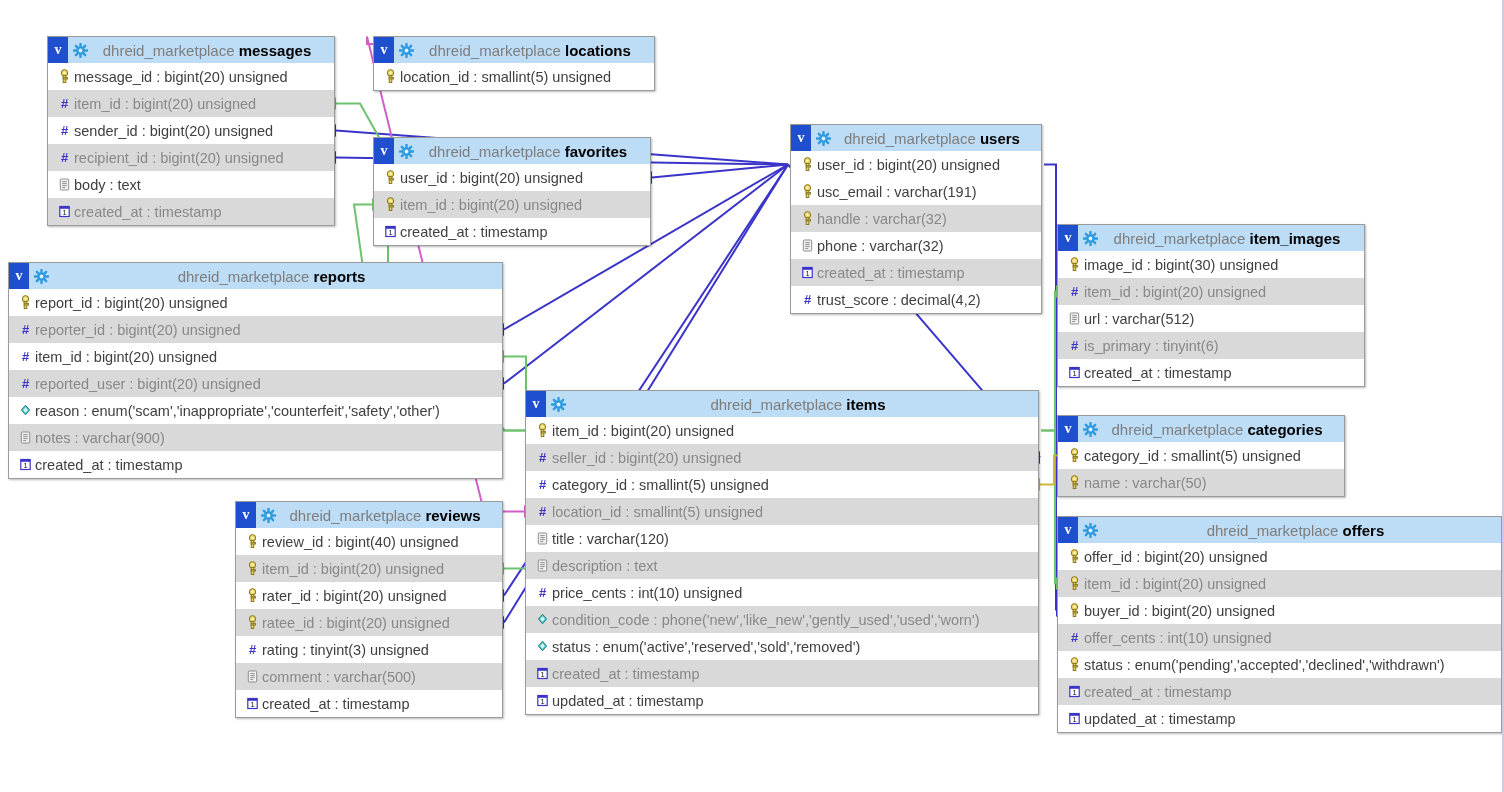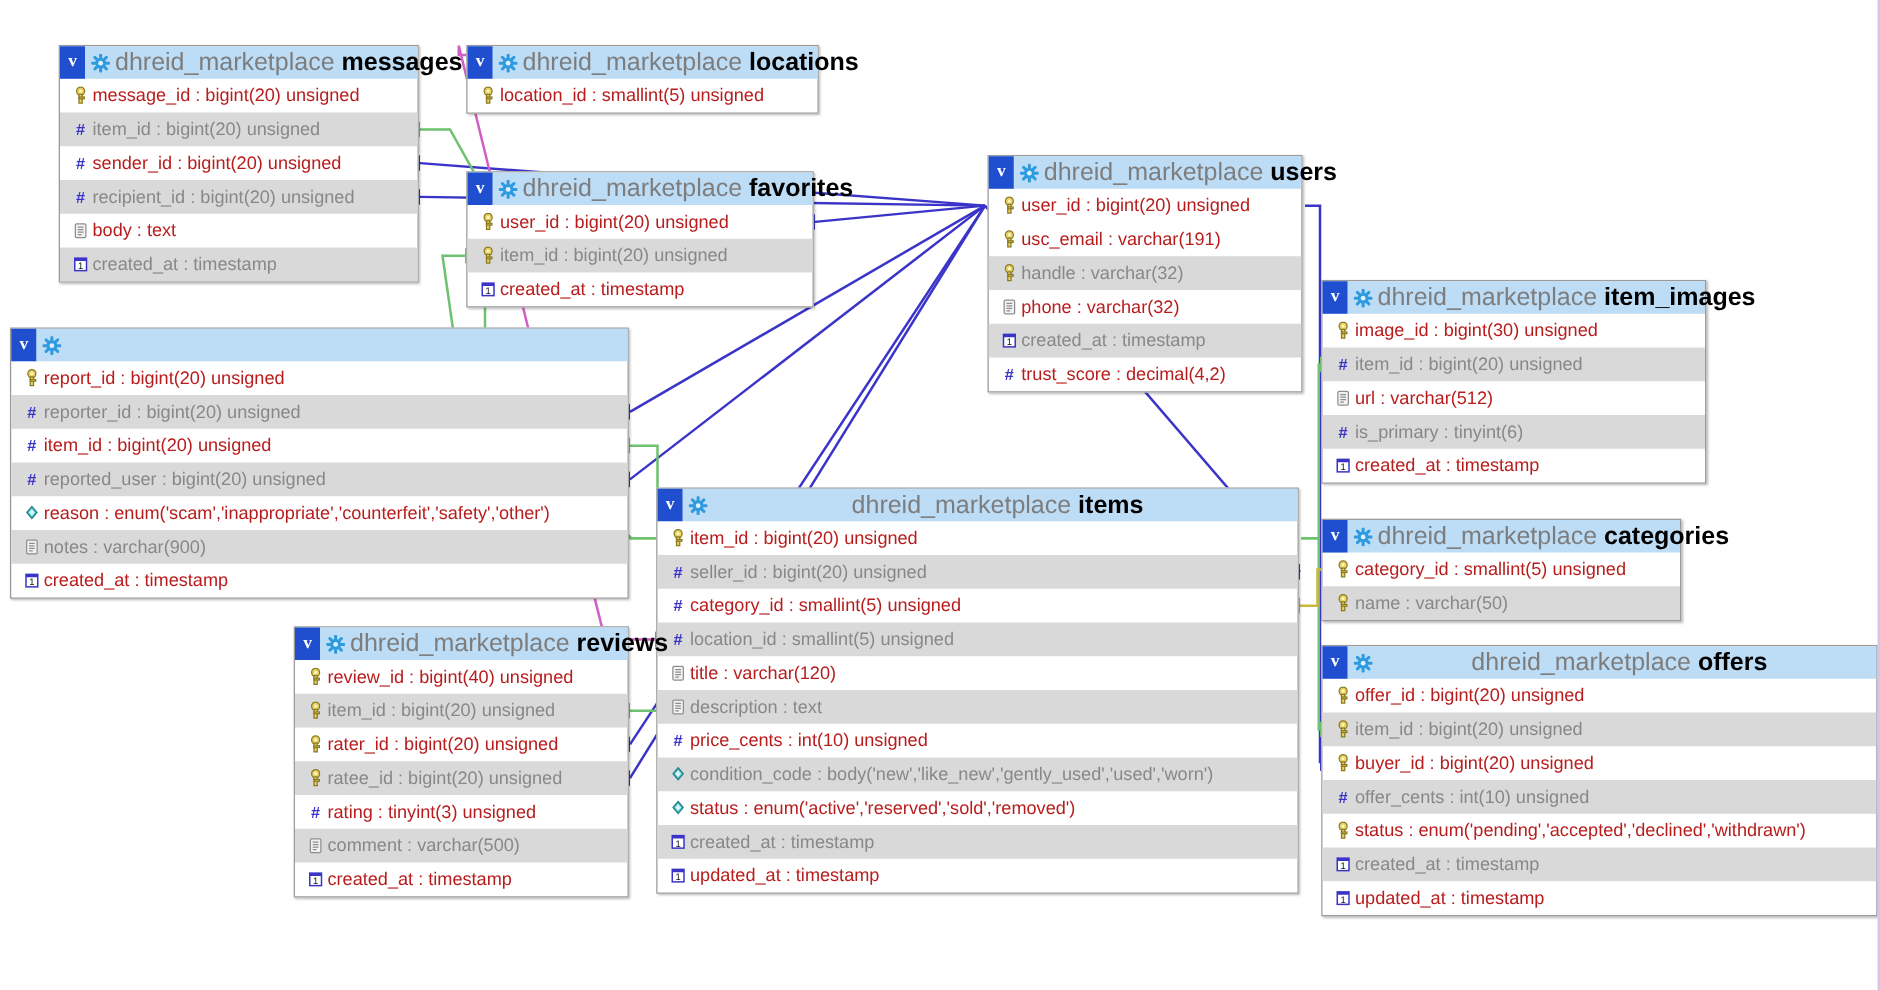--- a/index.html
+++ b/index.html
@@ -29,36 +29,36 @@
     position:relative;
   }
   .vbadge{
     width:20px;height:26px;background:#1f4fcf;color:#fff;
     font-size:14px;font-weight:bold;line-height:26px;text-align:center;
     font-family:"Liberation Serif",serif;
     flex:0 0 auto;
   }
   .gearbox{width:24px;height:26px;flex:0 0 auto;display:flex;align-items:center;justify-content:center;}
   .ttitle{
-    flex:1 1 auto;text-align:center;font-size:20px;color:#7d7d7d;white-space:nowrap;
+    flex:1 1 auto;text-align:center;font-size:15px;color:#7d7d7d;white-space:nowrap;
     padding-right:4px;
   }
   .ttitle b{color:#000;font-weight:bold;}
 
   .row{
     display:flex;align-items:center;
     height:27px;
     font-size:14.5px;
     padding-left:6px;
     box-sizing:border-box;
     white-space:nowrap;
   }
   .row.alt{background:#d9d9d9;}
   .row .ic{width:20px;flex:0 0 auto;display:flex;align-items:center;justify-content:center;}
-  .row .txt{color:#b91c1c;}
+  .row .txt{color:#404040;}
   .row.alt .txt{color:#555;}
   .row.dim .txt{color:#888;}
   .row.alt.dim .txt{color:#888;}
 </style>
 </head>
 <body>
 
 <div id="canvas">
   <svg id="wires">
       <polyline points="336,130.5 788,164.5" fill="none" stroke="#3b34c8" stroke-width="2"></polyline>
@@ -420,20 +420,21 @@
               <line x1="7.5" y1="11.7" x2="7.5" y2="14.1" stroke="#2e9ae0" stroke-width="2.4" stroke-linecap="round"></line>
               <line x1="4.530151519016501" y1="10.4698484809835" x2="2.8330952441687867" y2="12.166904755831213" stroke="#2e9ae0" stroke-width="2.4" stroke-linecap="round"></line>
               <line x1="3.3" y1="7.500000000000001" x2="0.9000000000000004" y2="7.500000000000001" stroke="#2e9ae0" stroke-width="2.4" stroke-linecap="round"></line>
               <line x1="4.530151519016499" y1="4.530151519016501" x2="2.8330952441687858" y2="2.8330952441687867" stroke="#2e9ae0" stroke-width="2.4" stroke-linecap="round"></line>
               <line x1="7.499999999999999" y1="3.3" x2="7.499999999999999" y2="0.9000000000000004" stroke="#2e9ae0" stroke-width="2.4" stroke-linecap="round"></line>
               <line x1="10.469848480983499" y1="4.530151519016499" x2="12.166904755831212" y2="2.8330952441687858" stroke="#2e9ae0" stroke-width="2.4" stroke-linecap="round"></line>
               <circle cx="7.5" cy="7.5" r="4.3" fill="#2e9ae0"></circle>
               <circle cx="7.5" cy="7.5" r="1.9" fill="#dff0fc"></circle>
             </svg>
           </div>
+          <div class="ttitle"><span>dhreid_marketplace</span> <b>reports</b></div>
         </div>
         <div class="row">
           <span class="ic">
             <svg width="13" height="15" viewBox="0 0 13 15">
               <ellipse cx="6.5" cy="4" rx="3.2" ry="3.4" fill="#e8d264" stroke="#8a7a22"></ellipse>
               <rect x="5.2" y="6.5" width="2.6" height="7" fill="#e8d264" stroke="#8a7a22"></rect>
               <rect x="5.2" y="8.6" width="4.3" height="1.4" fill="#e8d264" stroke="#8a7a22"></rect>
               <ellipse cx="6.5" cy="3.8" rx="1.2" ry="1.3" fill="#fff7c8"></ellipse>
             </svg>
           </span>
@@ -623,21 +624,21 @@
           </span>
           <span class="txt">price_cents : int(10) unsigned</span>
         </div>
         <div class="row alt dim">
           <span class="ic">
             <svg width="13" height="15" viewBox="0 0 13 15">
               <path d="M6.5 2.2 L10.6 7 L6.5 11.8 L2.4 7 Z" fill="#3fc7c9" stroke="#2b7f86"></path>
               <path d="M6.5 4.2 L8.9 7 L6.5 9.8 L4.1 7 Z" fill="#d8f6f7"></path>
             </svg>
           </span>
-          <span class="txt">condition_code : body('new','like_new','gently_used','used','worn')</span>
+          <span class="txt">condition_code : phone('new','like_new','gently_used','used','worn')</span>
         </div>
         <div class="row">
           <span class="ic">
             <svg width="13" height="15" viewBox="0 0 13 15">
               <path d="M6.5 2.2 L10.6 7 L6.5 11.8 L2.4 7 Z" fill="#3fc7c9" stroke="#2b7f86"></path>
               <path d="M6.5 4.2 L8.9 7 L6.5 9.8 L4.1 7 Z" fill="#d8f6f7"></path>
             </svg>
           </span>
           <span class="txt">status : enum('active','reserved','sold','removed')</span>
         </div>

